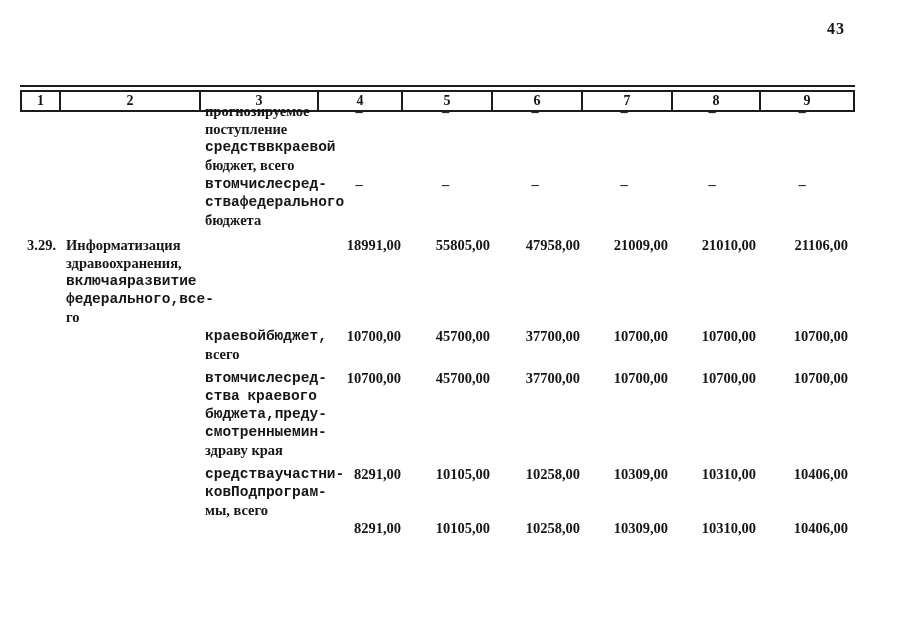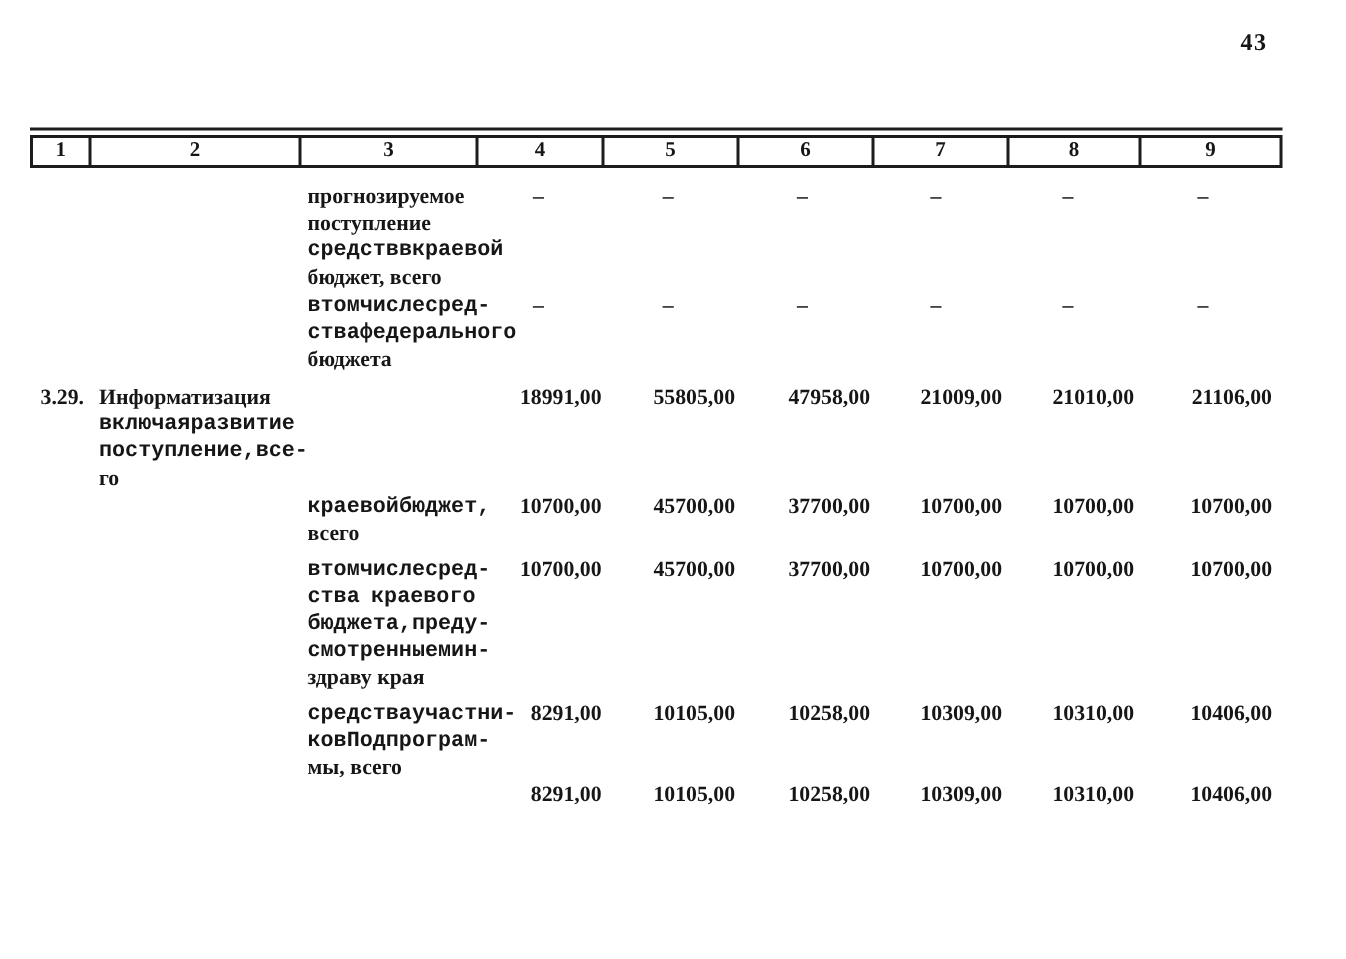--- a/index.html
+++ b/index.html
@@ -56,21 +56,21 @@
   .h3 { width: 118px; }
   .h4 { width: 84px; }
   .h5 { width: 90px; }
   .h6 { width: 90px; }
   .h7 { width: 90px; }
   .h8 { width: 88px; }
   .h9 { flex: 1; }
 
   .tbody {
     position: absolute;
-    top: 120px;
+    top: 100px;
     left: 20px;
     width: 835px;
     font-size: 14.5px;
     font-weight: bold;
     line-height: 18px;
   }
   .trow { display: flex; align-items: flex-start; }
   .row0 { margin-top: 2px; }
   .row1 { margin-top: 1px; }
   .row2 { margin-top: 7px; }
@@ -153,26 +153,27 @@
         <div class="cv cv7 dash">–</div>
         <div class="cv cv8 dash">–</div>
         <div class="cv cv9 dash">–</div>
       </div>
       <div class="trow row2">
         <div class="c1">
           <div>3.29.</div>
         </div>
         <div class="c2">
           <div>Информатизация</div>
+          <div>здравоохранения,</div>
           <div class="j">
             <span>включая</span>
             <span>развитие</span>
           </div>
           <div class="j">
-            <span>поступление,</span>
+            <span>федерального,</span>
             <span>все-</span>
           </div>
           <div>го</div>
         </div>
         <div class="c3"></div>
         <div class="cv cv4">18991,00</div>
         <div class="cv cv5">55805,00</div>
         <div class="cv cv6">47958,00</div>
         <div class="cv cv7">21009,00</div>
         <div class="cv cv8">21010,00</div>

